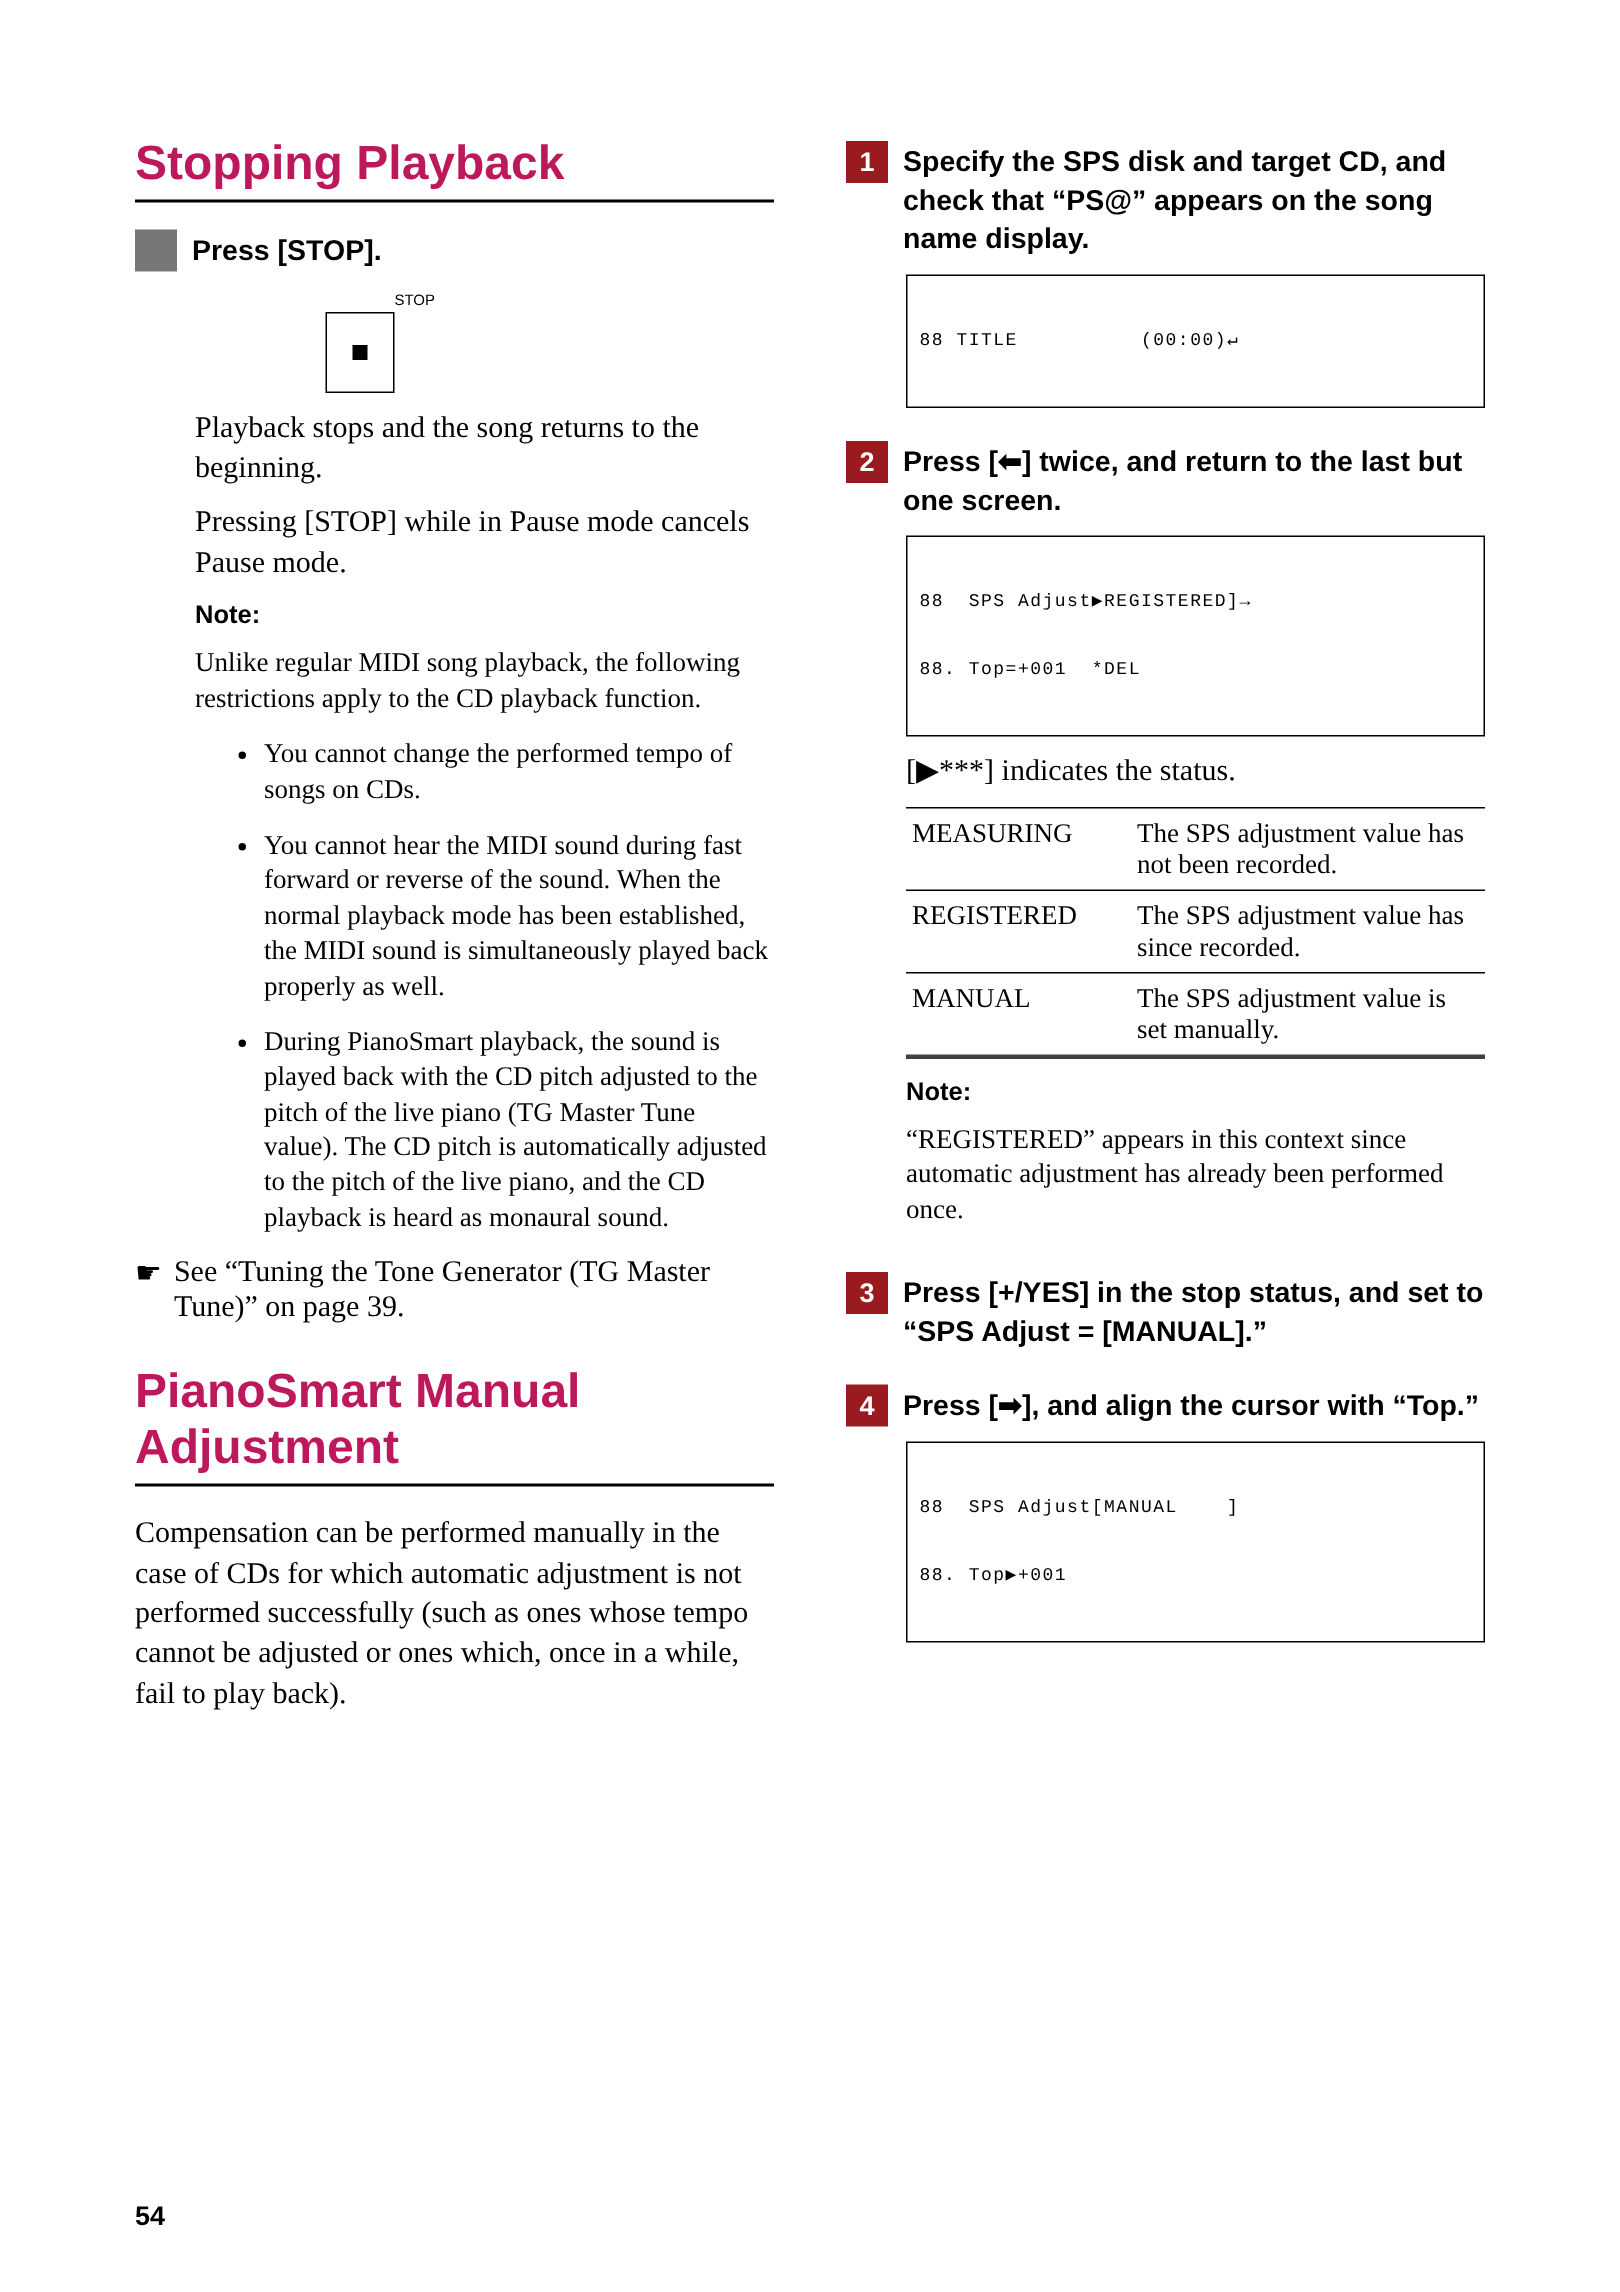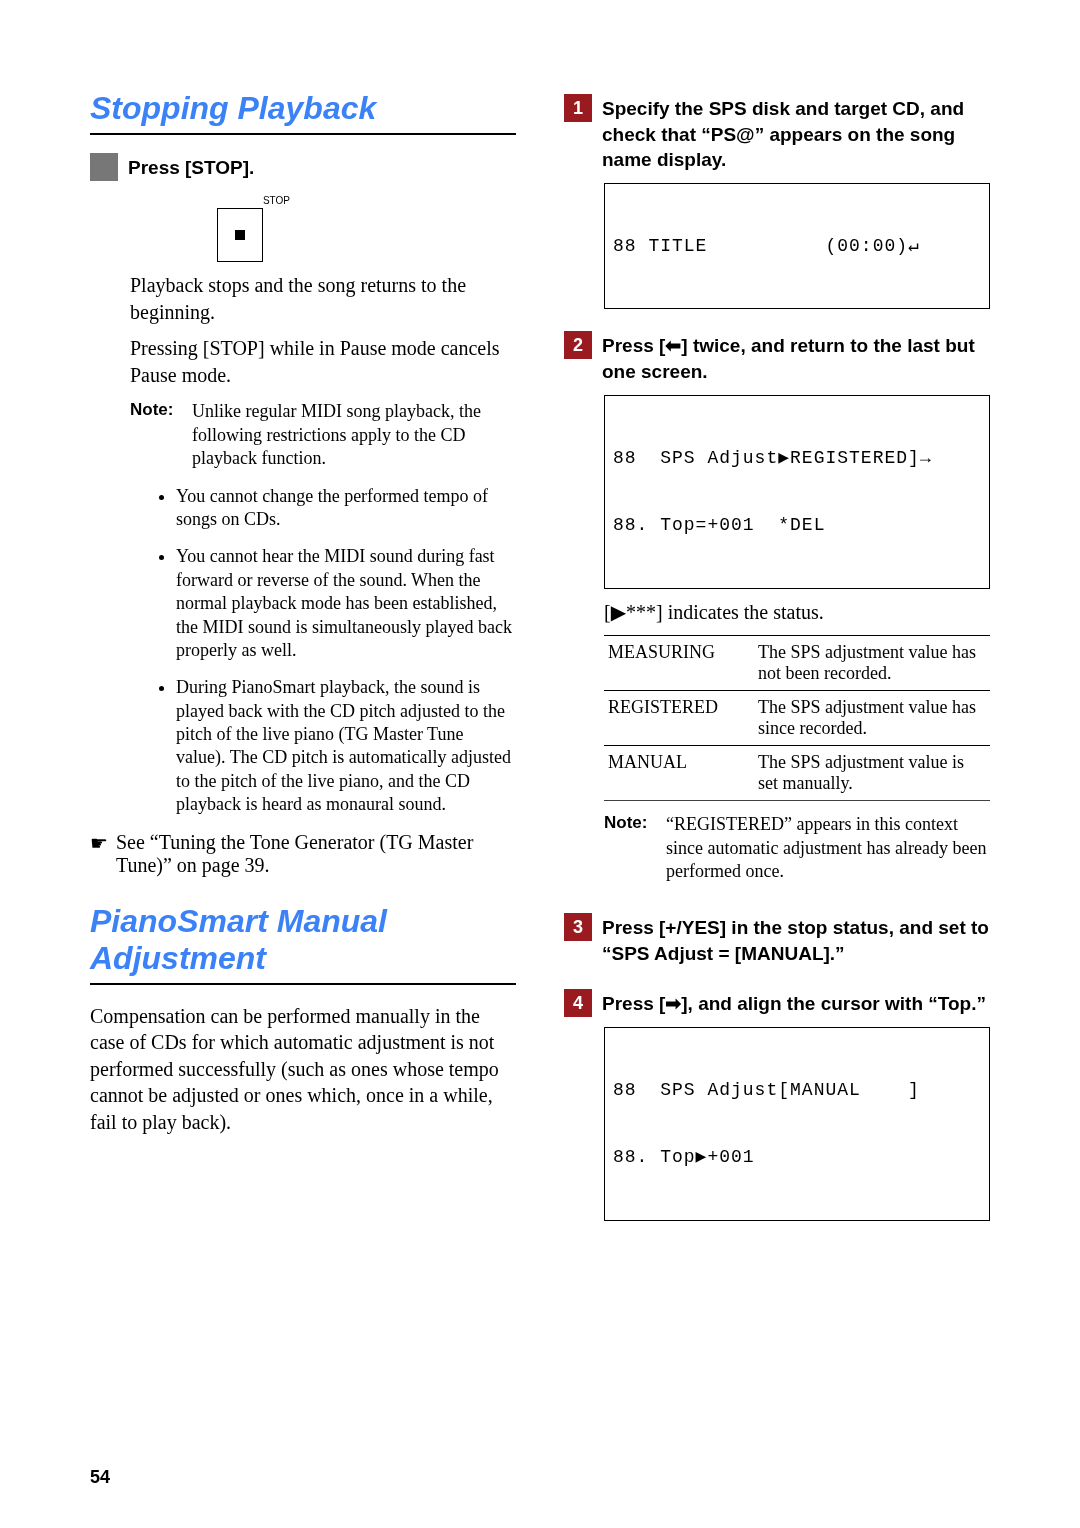--- a/index.html
+++ b/index.html
@@ -12,55 +12,55 @@
     position:relative;
   }
   .page { padding:90px 90px 60px 90px; }
   .columns { display:flex; gap:48px; }
   .col { flex:1 1 0; min-width:0; }
   h2.section {
     font-family: Arial, Helvetica, sans-serif;
     font-weight:900; font-size:32px;
     margin:0 0 6px 0; letter-spacing:0;
   }
-  h2.section.accent { color:#3b82f6;font-style:italic; }
+  h2.section.accent { color:#be185d; }
   .rule { border-top:2px solid #000; margin:4px 0 18px 0; }
   .step { display:flex; align-items:flex-start; gap:10px; margin:4px 0 10px 0; }
   .num {
     width:28px; height:28px; min-width:28px;
     background:#9a1b1f; color:#fff;
     font-family: Arial, Helvetica, sans-serif; font-weight:700;
     font-size:18px;
     display:flex; align-items:center; justify-content:center;
     line-height:1;
   }
   .num.blank { background:#777; }
   .step-title {
     font-family: Arial, Helvetica, sans-serif; font-weight:700;
     font-size:19px; line-height:1.35; margin-top:2px;
   }
   .step-body { margin-left:40px; }
   p { margin:10px 0; line-height:1.33; }
-  .note-row { display:flex; gap:10px; margin:12px 0 6px 40px; }
+  .note-row { display:flex; gap:10px; margin:12px 0 6px 40px;flex-direction:column; }
   .note-label {
     font-family: Arial, Helvetica, sans-serif; font-weight:700;
     font-size:17px; min-width:52px;
   }
   .note-text { font-size:18px; line-height:1.3; }
   ul.note-list {
     margin:8px 0 8px 68px; padding:0 0 0 18px;
     font-size:18px; line-height:1.3;
   }
   ul.note-list li { margin:14px 0; }
   .see-row { display:flex; gap:8px; margin:10px 0; }
   .see-bullet { font-size:20px; line-height:1; margin-top:2px; }
   .lcd {
     border:1px solid #000; padding:6px 8px;
     font-family: "Courier New", Courier, monospace;
-    font-size:18px; line-height:1.25; letter-spacing:1px;
+    font-size:12px; line-height:1.25; letter-spacing:1px;
     margin:10px 0 10px 40px; white-space:pre;
   }
   .lcd .row { display:flex; }
   .stop-fig { margin:14px 0 10px 60px; width:100px; }
   .stop-label {
     display:block; text-align:right;
     font-family: Arial, Helvetica, sans-serif; font-size:10px;
     margin-bottom:2px;
   }
   .stop-btn {
@@ -68,21 +68,21 @@
     border:1px solid #000; background:#fff;
     display:flex; align-items:center; justify-content:center;
   }
   .stop-sq { width:10px; height:10px; background:#000; }
   table.status {
     width:100%; border-collapse:collapse; margin:6px 0 6px 40px;
     width:calc(100% - 40px);
     font-size:18px;
   }
   table.status tr { border-top:1px solid #000;margin-left:48px; }
-  table.status tr:last-child { border-bottom:1px solid #404040; }
+  table.status tr:last-child { border-bottom:3px solid #404040; }
   table.status td { padding:6px 4px; vertical-align:top; }
   table.status td.k { width:150px; }
   .page-num {
     position:absolute; left:90px; bottom:40px;
     font-family: Arial, Helvetica, sans-serif; font-weight:700; font-size:18px;
   }
 </style>
 </head>
 <body>
 

